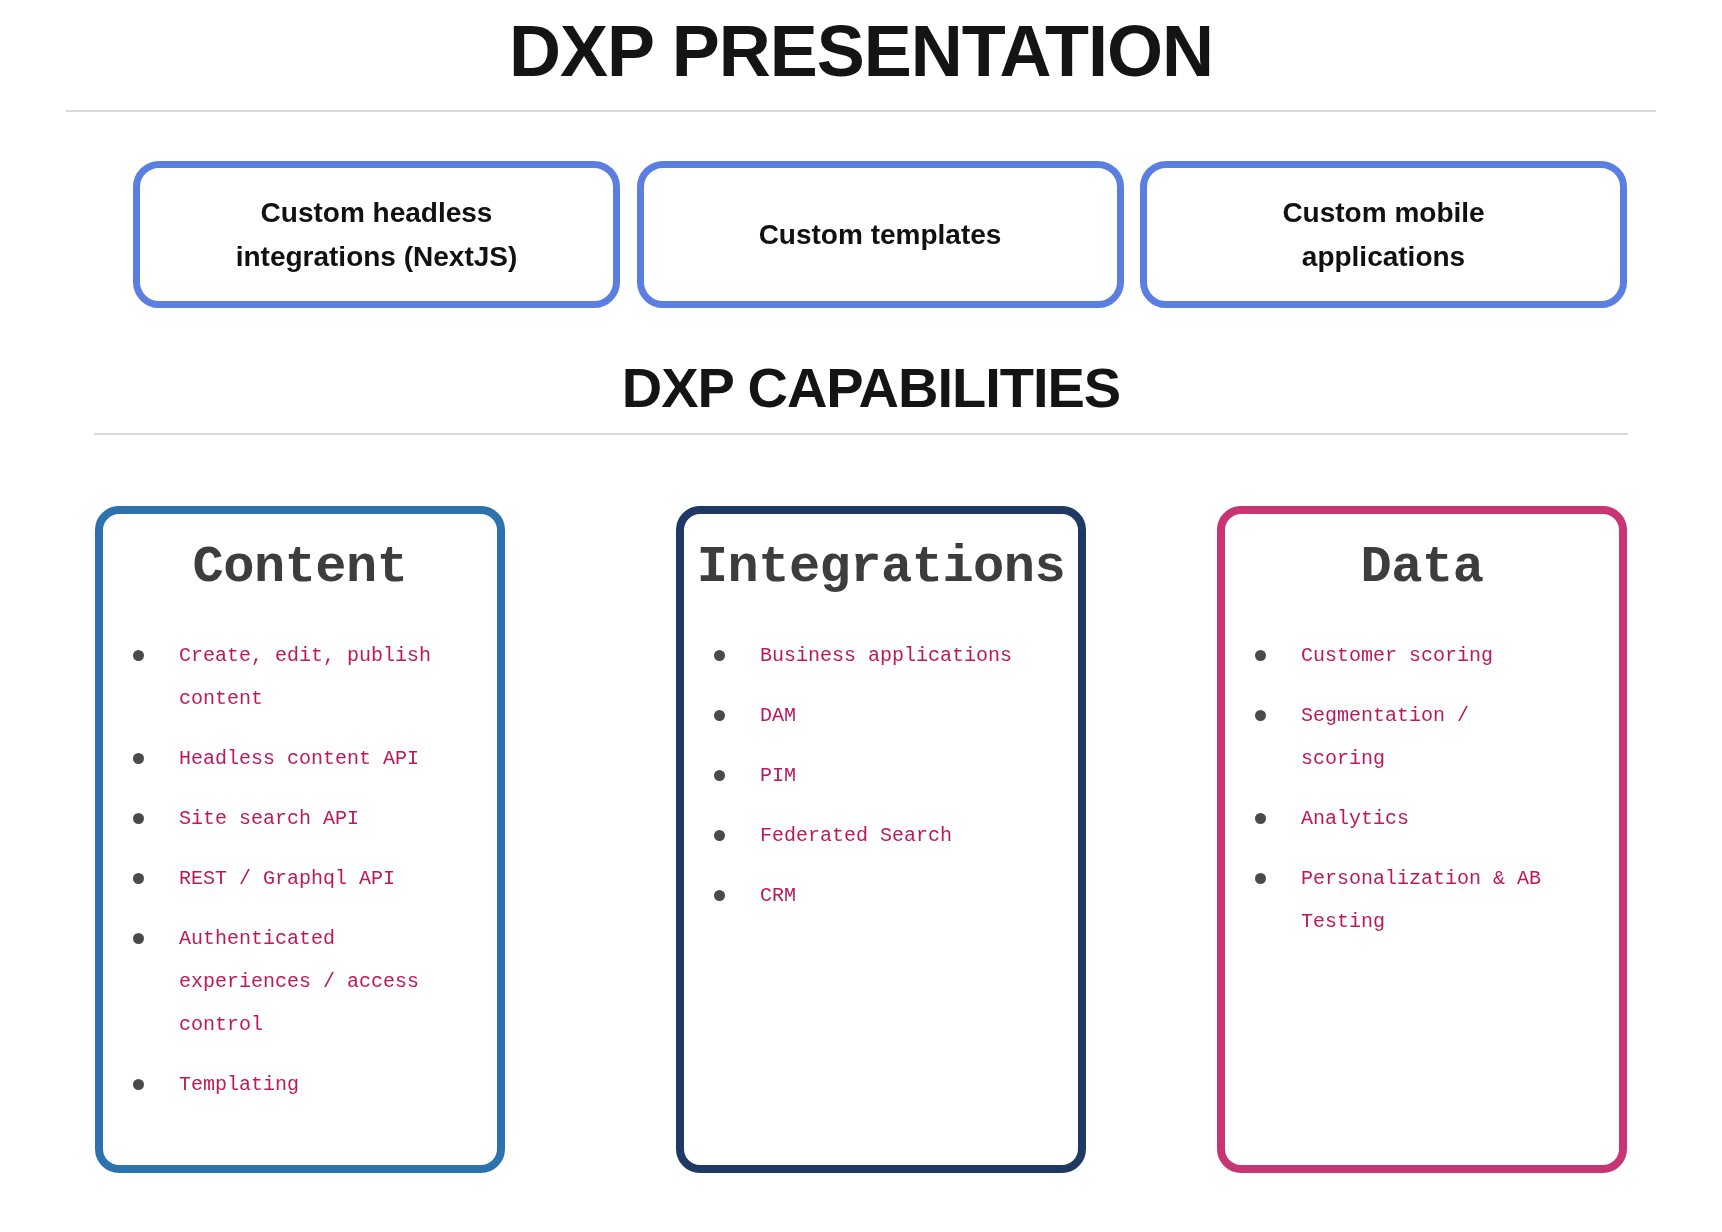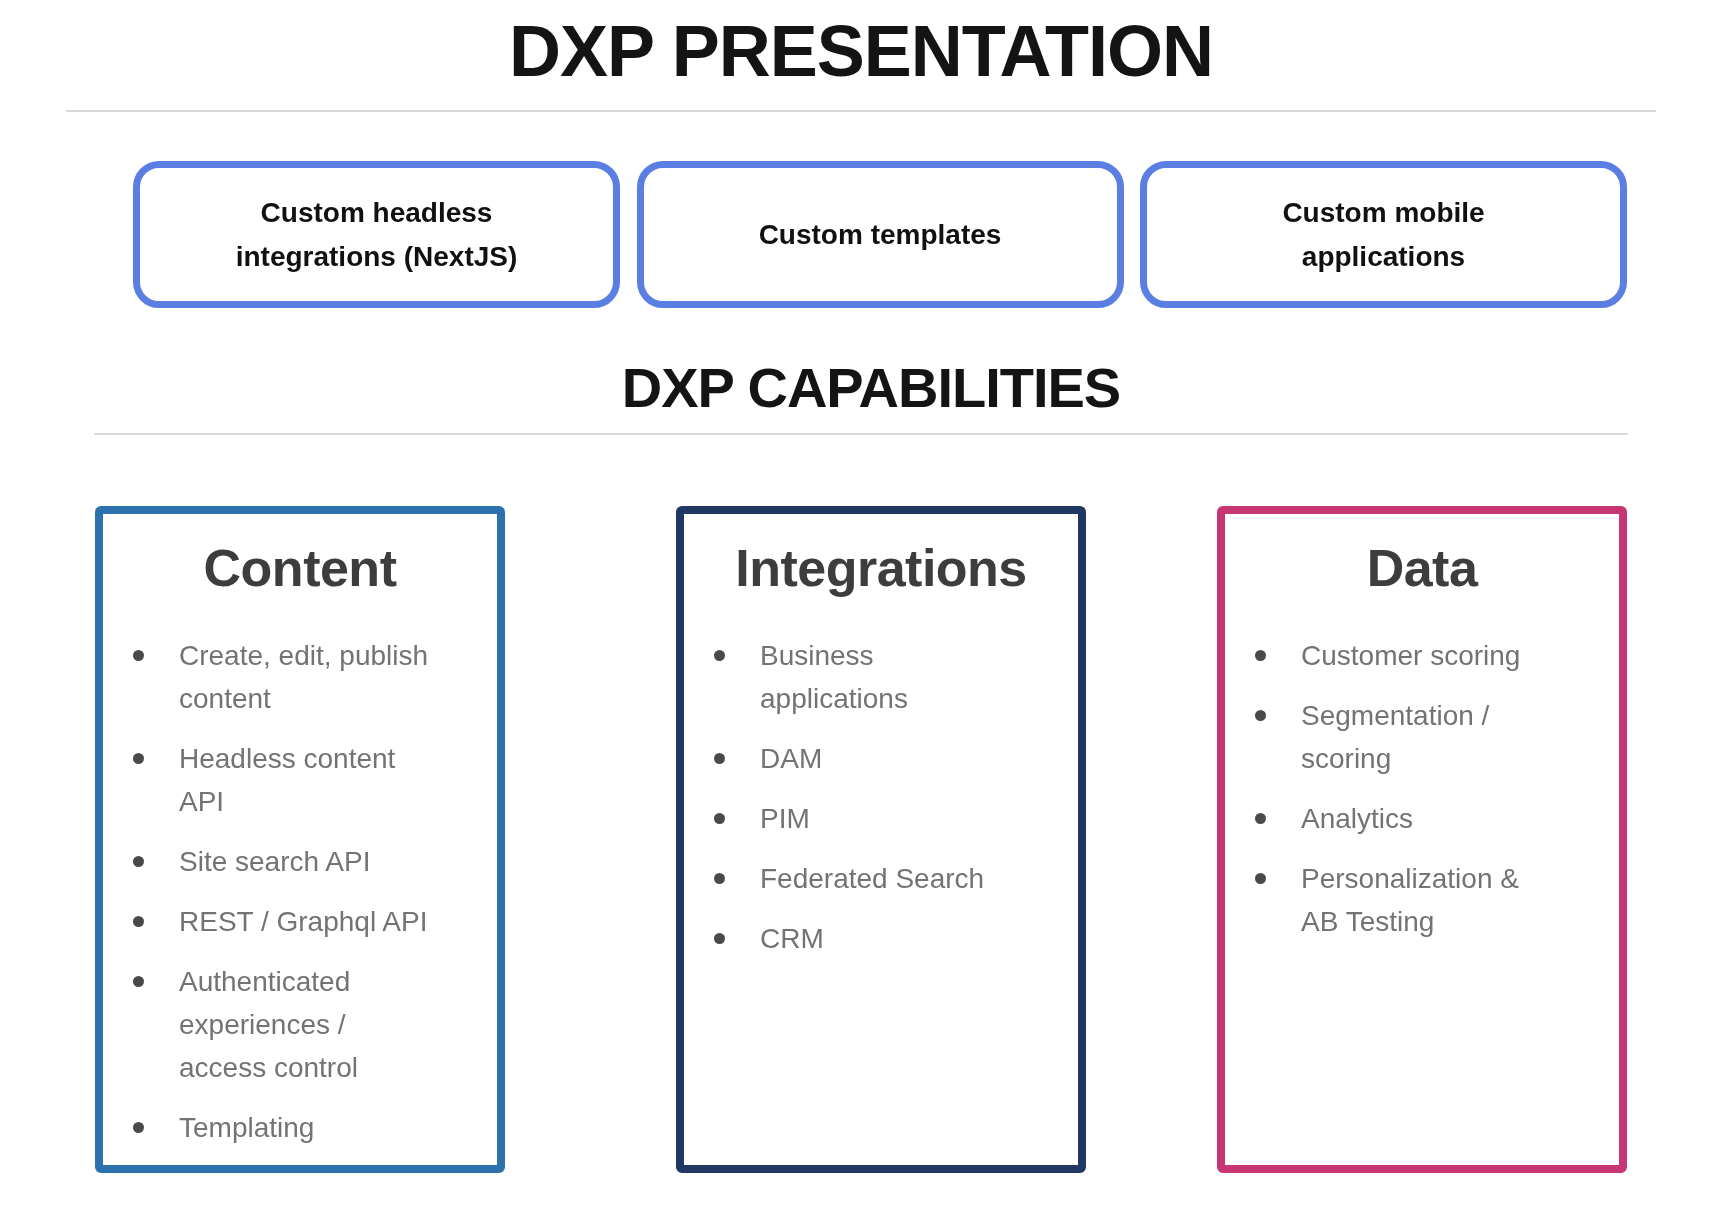--- a/index.html
+++ b/index.html
@@ -66,43 +66,44 @@
 
   .cards-row {
     display: flex;
     justify-content: space-between;
     margin: 71px 95px 0 95px;
   }
   .card {
     width: 410px;
     height: 667px;
     border: 8px solid #888888;
-    border-radius: 6px;
+    border-radius: 24px;
     background: #ffffff;
     padding-top: 26px;
+    font-family: Liberation Mono, monospace;
   }
   .card-title {
     text-align: center;
     font-size: 52px;
     font-weight: 800;
     letter-spacing: -0.5px;
     color: #3d3d3d;
     line-height: 56px;
   }
   .card-list {
     list-style: none;
     margin-top: 38px;
   }
   .card-list li {
     position: relative;
     padding-left: 76px;
     padding-right: 64px;
-    font-size: 28px;
+    font-size: 20px;
     line-height: 43px;
-    color: #737373;
+    color: #be185d;
     margin-bottom: 17px;
   }
   .card-list li::before {
     content: "";
     position: absolute;
     left: 30px;
     top: 16px;
     width: 11px;
     height: 11px;
     border-radius: 50%;

